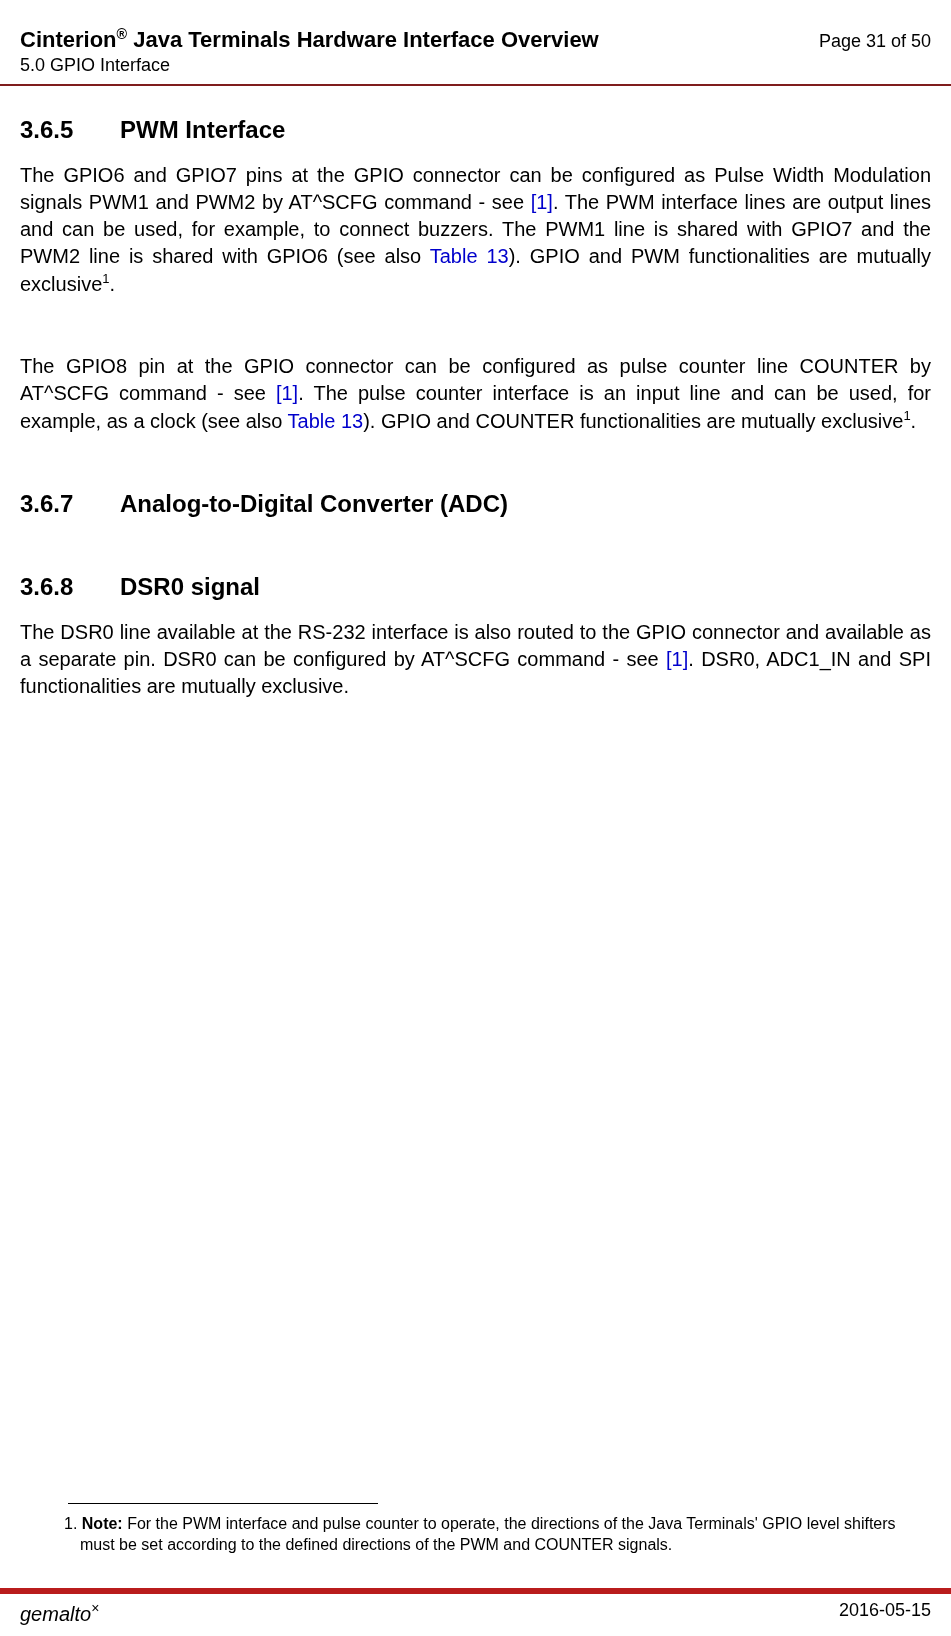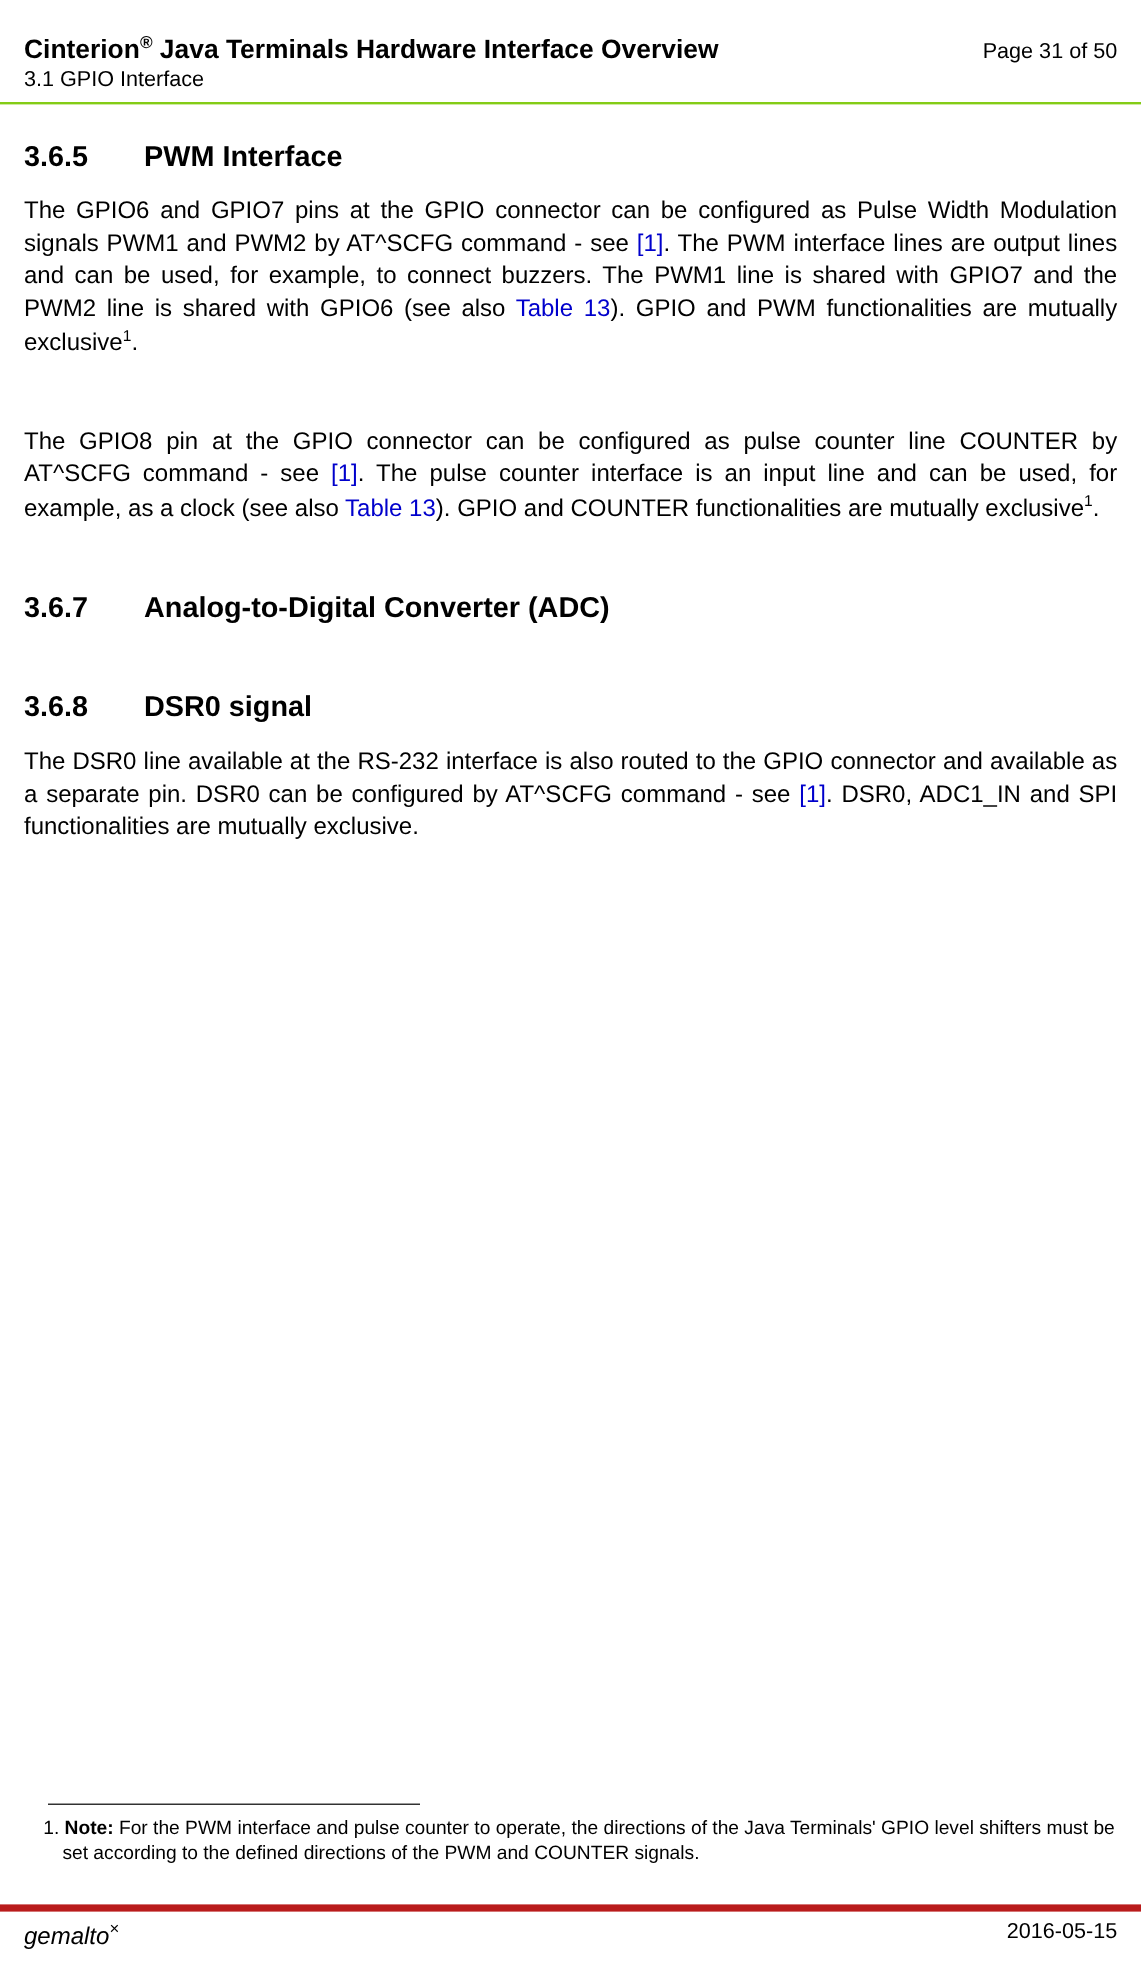--- a/index.html
+++ b/index.html
@@ -6,22 +6,23 @@
     body {
       font-family: Arial, Helvetica, sans-serif;
       width: 951px;
       height: 1636px;
       background: #fff;
       color: #000;
       position: relative;
       padding: 0;
     }
     .page-header {
-      padding: 28px 20px 8px 20px;
-      border-bottom: 2px solid #84cc16;
+      padding: 2px 20px 8px 20px;
+      border-bottom: 2px solid #7f1d1d;
+      margin-top: 24px;
     }
     .header-row {
       display: flex;
       justify-content: space-between;
       align-items: baseline;
     }
     .doc-title {
       font-size: 22px;
       font-weight: bold;
     }
@@ -85,33 +86,34 @@
     .footer-logo {
       font-size: 20px;
       font-style: italic;
     }
     .logo-x { font-style: normal; font-size: 0.7em; vertical-align: super; }
     .footnote-area {
       position: absolute;
       bottom: 80px;
       left: 0;
       right: 0;
+      padding-left: 28px;
     }
   </style>
 </head>
 <body>
 
 <div class="page-header">
   <div class="header-row">
     <div class="doc-title">
       <span>Cinterion</span><span class="sup">®</span><span> Java Terminals Hardware Interface Overview</span>
     </div>
     <div class="page-num">Page 31 of 50</div>
   </div>
-  <div class="sub-header">3.1 GPIO Interface</div>
+  <div class="sub-header">5.0 GPIO Interface</div>
 </div>
 
 <div class="content">
 
   <div class="section">
     <div class="section-heading">
       <span class="section-num">3.6.5</span><span>PWM Interface</span>
     </div>
     <p class="body-text">
       <span>The GPIO6 and GPIO7 pins at the GPIO connector can be configured as Pulse Width Modulation signals PWM1 and PWM2 by AT^SCFG command - see </span><span class="link">[1]</span><span>. The PWM interface lines are output lines and can be used, for example, to connect buzzers. The PWM1 line is shared with GPIO7 and the PWM2 line is shared with GPIO6 (see also </span><span class="link">Table 13</span><span>). GPIO and PWM functionalities are mutually exclusive</span><span class="sup-note">1</span><span>.</span>

